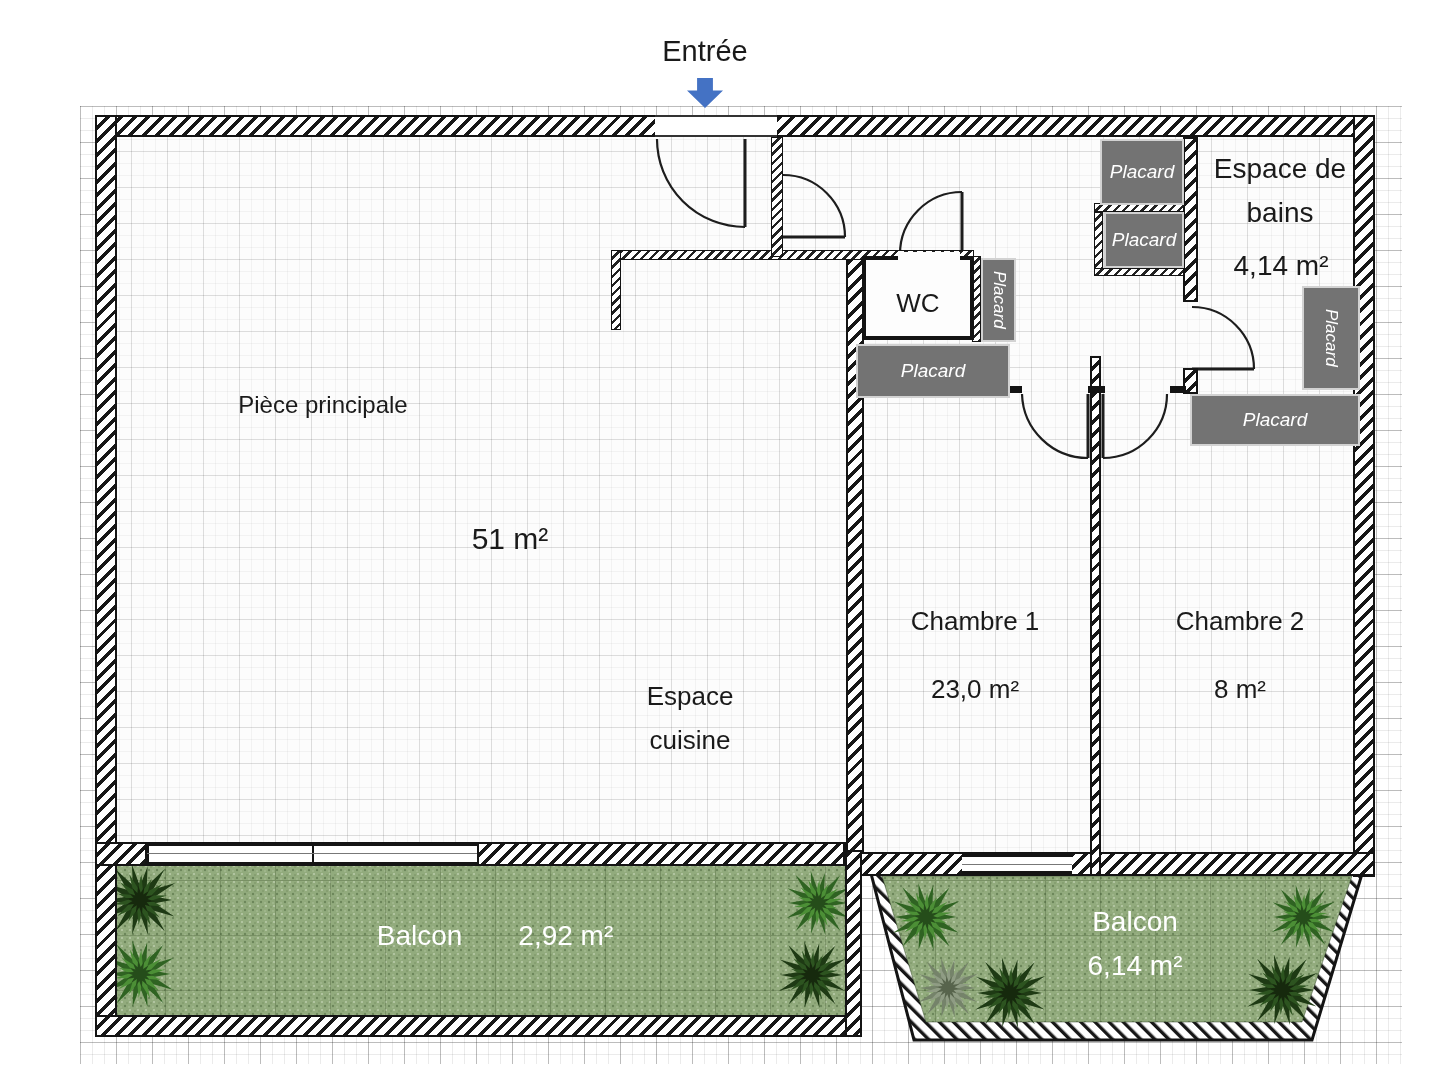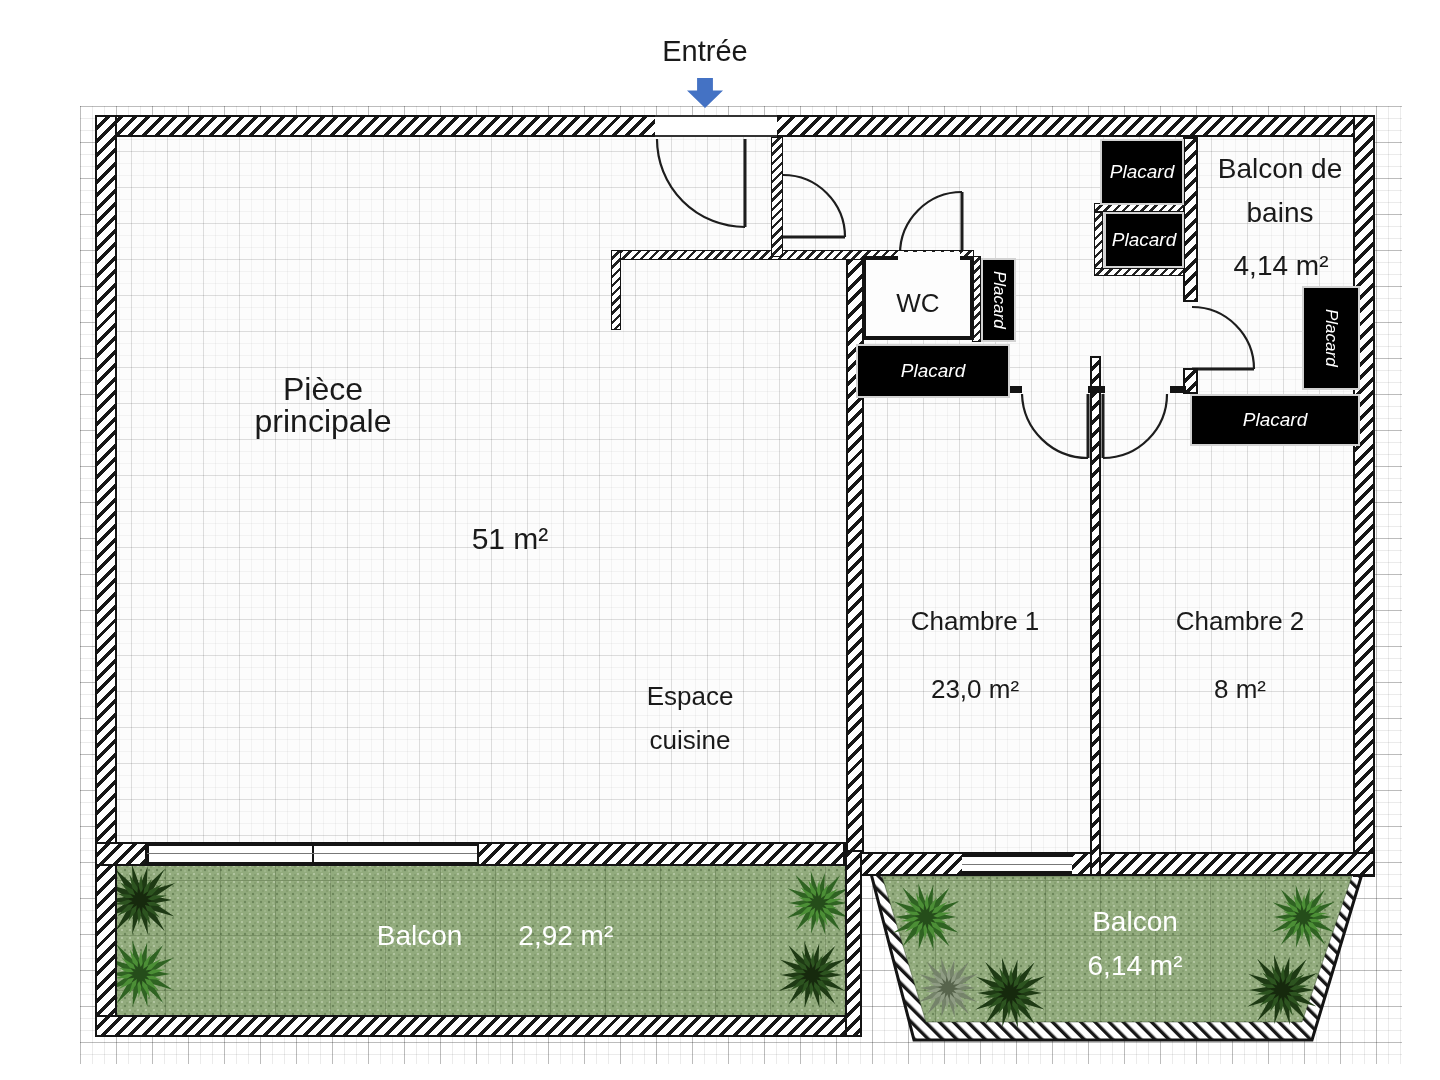--- a/index.html
+++ b/index.html
@@ -38,21 +38,21 @@
   .wl{background:#141414;z-index:4;}
   .win{background-color:#fff;
      background-image:repeating-linear-gradient(90deg,#141414 0 2px,transparent 2px 165px);
      border-top:4px solid #141414;border-bottom:4px solid #141414;z-index:4;}
   .win::before{content:"";position:absolute;left:0;right:0;top:50%;height:1px;margin-top:-1px;background:#777;}
   .win-s{background:#fff;border-top:3px solid #141414;border-bottom:3px solid #141414;z-index:5;}
   .win-s::before{content:"";position:absolute;left:0;right:0;top:50%;height:1px;background:#777;}
   .opening{background:#fff;border-top:2px solid #333;border-bottom:2px solid #333;z-index:6;}
   .wcbox{background:#fdfdfd;border:4px solid #141414;z-index:4;}
   .patch{background:#fdfdfd;z-index:6;}
-  .closet{background:#000000;border:2px solid #d2d2d2;color:#fff;font-style:italic;
+  .closet{background:#737373;border:2px solid #d2d2d2;color:#fff;font-style:italic;
      display:flex;align-items:center;justify-content:center;font-size:19px;z-index:5;}
   .closet.vt{writing-mode:vertical-rl;text-orientation:mixed;font-size:17px;}
   .lbl{z-index:7;display:flex;align-items:center;justify-content:center;text-align:center;}
   .white{color:#fff;}
   #doorsvg{position:absolute;left:0;top:0;z-index:3;pointer-events:none;}
   .arrow{background:#4472C4;
      clip-path:polygon(28% 0,72% 0,72% 42%,100% 42%,50% 100%,0 42%,28% 42%);
      z-index:7;}
 </style>
 </head>
@@ -211,21 +211,21 @@
   </div>
   <div class="abs closet" style="left:1190px;top:394px;width:170px;height:52px;">
     <span>Placard</span>
   </div>
 
   <div class="abs lbl" style="left:620px;top:30px;width:170px;height:42px;font-size:29px;">
     <span>Entrée</span>
   </div>
   <div class="abs arrow" style="left:687px;top:78px;width:36px;height:30px;"></div>
 
-  <div class="abs lbl" style="left:218px;top:355px;width:210px;height:100px;font-size:32px;line-height:32px;justify-content:flex-end;">
+  <div class="abs lbl" style="left:218px;top:355px;width:210px;height:100px;font-size:24px;line-height:32px;">
     <span>Pièce principale</span>
   </div>
   <div class="abs lbl" style="left:430px;top:518px;width:160px;height:42px;font-size:30px;">
     <span>51 m²</span>
   </div>
 
   <div class="abs lbl" style="left:628px;top:672px;width:124px;height:92px;font-size:26px;line-height:44px;">
     <span>Espace cuisine</span>
   </div>
 
@@ -241,21 +241,21 @@
   </div>
 
   <div class="abs lbl" style="left:1150px;top:602px;width:180px;height:38px;font-size:26px;">
     <span>Chambre 2</span>
   </div>
   <div class="abs lbl" style="left:1175px;top:670px;width:130px;height:38px;font-size:26px;">
     <span>8 m²</span>
   </div>
 
   <div class="abs lbl" style="left:1208px;top:144px;width:144px;height:94px;font-size:28px;line-height:44px;">
-    <span>Balcon de bains</span>
+    <span>Espace de bains</span>
   </div>
   <div class="abs lbl" style="left:1216px;top:246px;width:130px;height:40px;font-size:28px;">
     <span>4,14 m²</span>
   </div>
 
   <div class="abs lbl white" style="left:330px;top:914px;width:330px;height:44px;font-size:28px;gap:56px;">
     <span>Balcon</span>
     <span>2,92 m²</span>
   </div>
 

